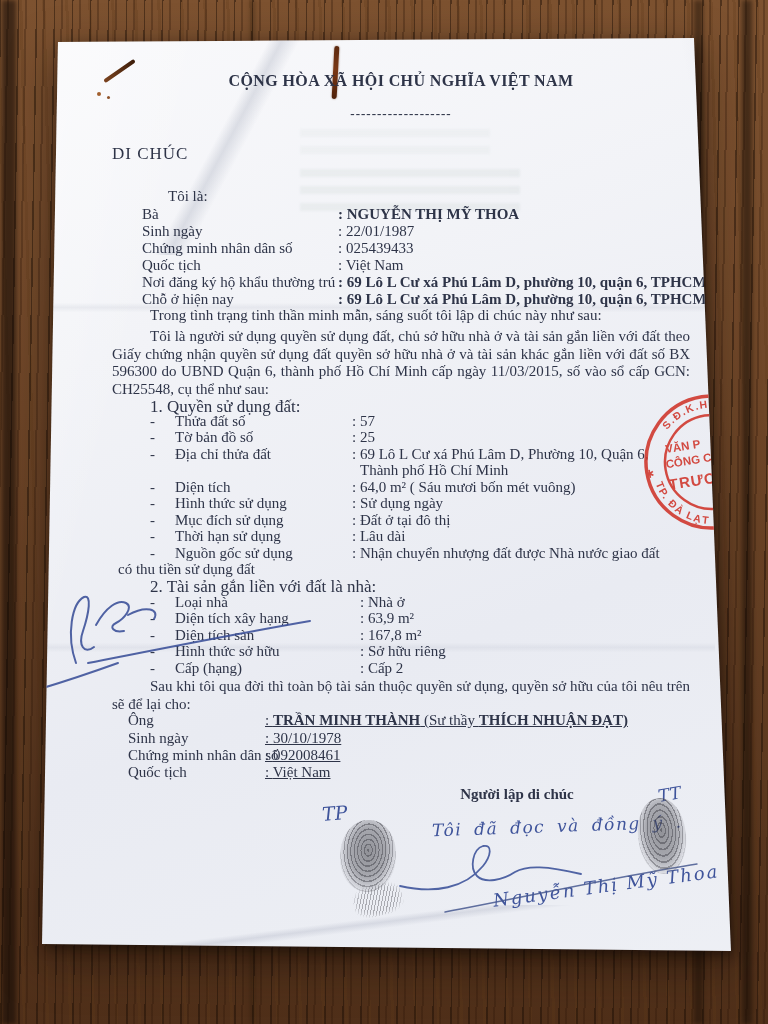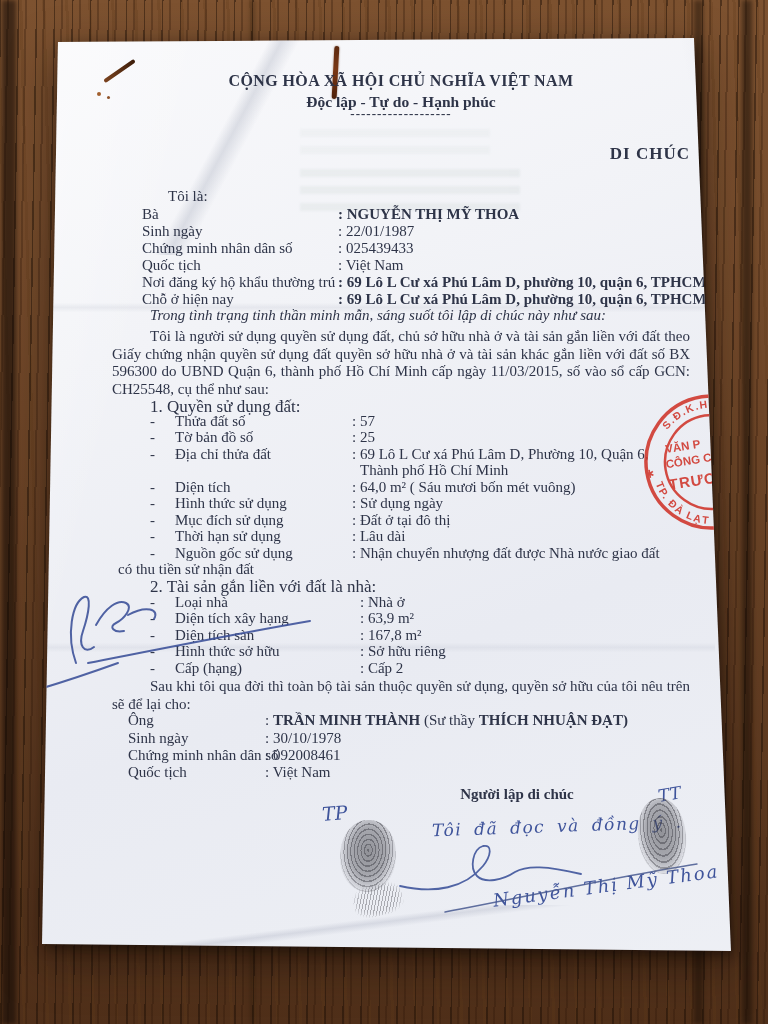--- a/index.html
+++ b/index.html
@@ -42,38 +42,38 @@
       background:linear-gradient(180deg,#5d2a10 0%,#7a3815 45%,#4e2009 100%);box-shadow:0 0 2px rgba(90,45,18,.6);}
   .sline{left:101px;top:69px;width:37px;height:4px;border-radius:2px;transform:rotate(-35deg);
       background:linear-gradient(90deg,#7c4420,#3c1d0a);}
   .sdot1{left:97px;top:92px;width:4px;height:4px;border-radius:50%;background:#a2602f;}
   .sdot2{left:107px;top:96px;width:3px;height:3px;border-radius:50%;background:#8e522a;}
 
   .hdr{position:absolute;left:112px;width:578px;text-align:center;}
   .hdr1{top:72px;font-size:16px;font-weight:600;letter-spacing:.4px;}
   .hdr2{top:93px;font-size:15.5px;font-weight:bold;}
   .hdrd{top:106px;font-size:13px;font-weight:bold;letter-spacing:1px;}
-  .doc-title{position:absolute;left:112px;top:144px;width:578px;text-align:right;font-size:17px;font-weight:bold;letter-spacing:1px;}
+  .doc-title{position:absolute;left:112px;top:144px;width:578px;text-align:left;font-size:17px;font-weight:normal;letter-spacing:1px;}
   .intro{position:absolute;left:168px;top:188px;font-size:15px;}
   .prow,.srow,.brow{position:absolute;height:17px;font-size:15px;white-space:nowrap;}
   .prow{left:142px;}
   .prow .lbl{position:absolute;left:0;text-align:right;}
   .prow .val{position:absolute;left:196px;}
   .srow{left:150px;}
   .srow .dash{position:absolute;left:0;}
   .srow .dash::before{content:"-";}
   .srow .lbl{position:absolute;left:25px;}
   .srow .val{position:absolute;left:202px;}
   .brow{left:128px;}
   .brow .lbl{position:absolute;left:0;}
-  .brow .val{position:absolute;left:137px;}
+  .brow .val{position:absolute;left:137px;text-decoration:underline;}
   .val::before{content:": ";}
   .bold{font-weight:bold;}
   .para{position:absolute;left:112px;width:578px;font-size:15px;line-height:17.5px;text-align:justify;text-indent:38px;}
-  .oneline{white-space:nowrap;text-align:left;font-style:italic;}
+  .oneline{white-space:nowrap;text-align:left;}
   .sec-h{position:absolute;left:150px;font-size:17px;}
   .cont-line{position:absolute;left:118px;font-size:15px;}
   .val2{position:absolute;font-size:15px;white-space:nowrap;}
 
   .sig-title{position:absolute;left:417px;top:786px;width:200px;text-align:center;font-size:15px;font-weight:bold;}
   .sig-note{position:absolute;left:390px;top:804px;width:255px;text-align:center;font-size:14px;font-style:italic;}
 
   .hand{position:absolute;color:#3f549b;font-style:italic;font-family:"DejaVu Serif",serif;}
   .h-tp{left:322px;top:802px;font-size:19px;transform:rotate(-5deg);}
   .h-tt{left:658px;top:784px;font-size:17px;transform:rotate(-10deg);}
@@ -113,21 +113,20 @@
     <div class="crease c3"></div>
     <div class="crease c4"></div>
     <div class="ghost g1"></div>
     <div class="ghost g2"></div>
     <div class="stain streak"></div>
     <div class="stain sline"></div>
     <div class="stain sdot1"></div>
     <div class="stain sdot2"></div>
 
     <div class="hdr hdr1">CỘNG HÒA XÃ HỘI CHỦ NGHĨA VIỆT NAM</div>
-    <div class="hdr hdr2">Độc lập - Tự do - Hạnh phúc</div>
     <div class="hdr hdrd">-------------------</div>
     <div class="doc-title">DI CHÚC</div>
 
     <div class="intro">Tôi là:</div>
 
     <div class="prow" style="top:206px">
       <span class="lbl">Bà</span>
       <span class="val bold">NGUYỄN THỊ MỸ THOA</span>
     </div>
     <div class="prow" style="top:223px">
@@ -190,21 +189,21 @@
     <div class="srow" style="top:528px">
       <span class="dash"></span>
       <span class="lbl">Thời hạn sử dụng</span>
       <span class="val">Lâu dài</span>
     </div>
     <div class="srow" style="top:545px">
       <span class="dash"></span>
       <span class="lbl">Nguồn gốc sử dụng</span>
       <span class="val">Nhận chuyển nhượng đất được Nhà nước giao đất</span>
     </div>
-    <div class="cont-line" style="top:561px">có thu tiền sử nhận đất</div>
+    <div class="cont-line" style="top:561px">có thu tiền sử dụng đất</div>
 
     <div class="sec-h" style="top:577px">2. Tài sản gắn liền với đất là nhà:</div>
 
     <div class="srow" style="top:594px">
       <span class="dash"></span>
       <span class="lbl">Loại nhà</span>
       <span class="val" style="left:210px">Nhà ở</span>
     </div>
     <div class="srow" style="top:610px">
       <span class="dash"></span>

